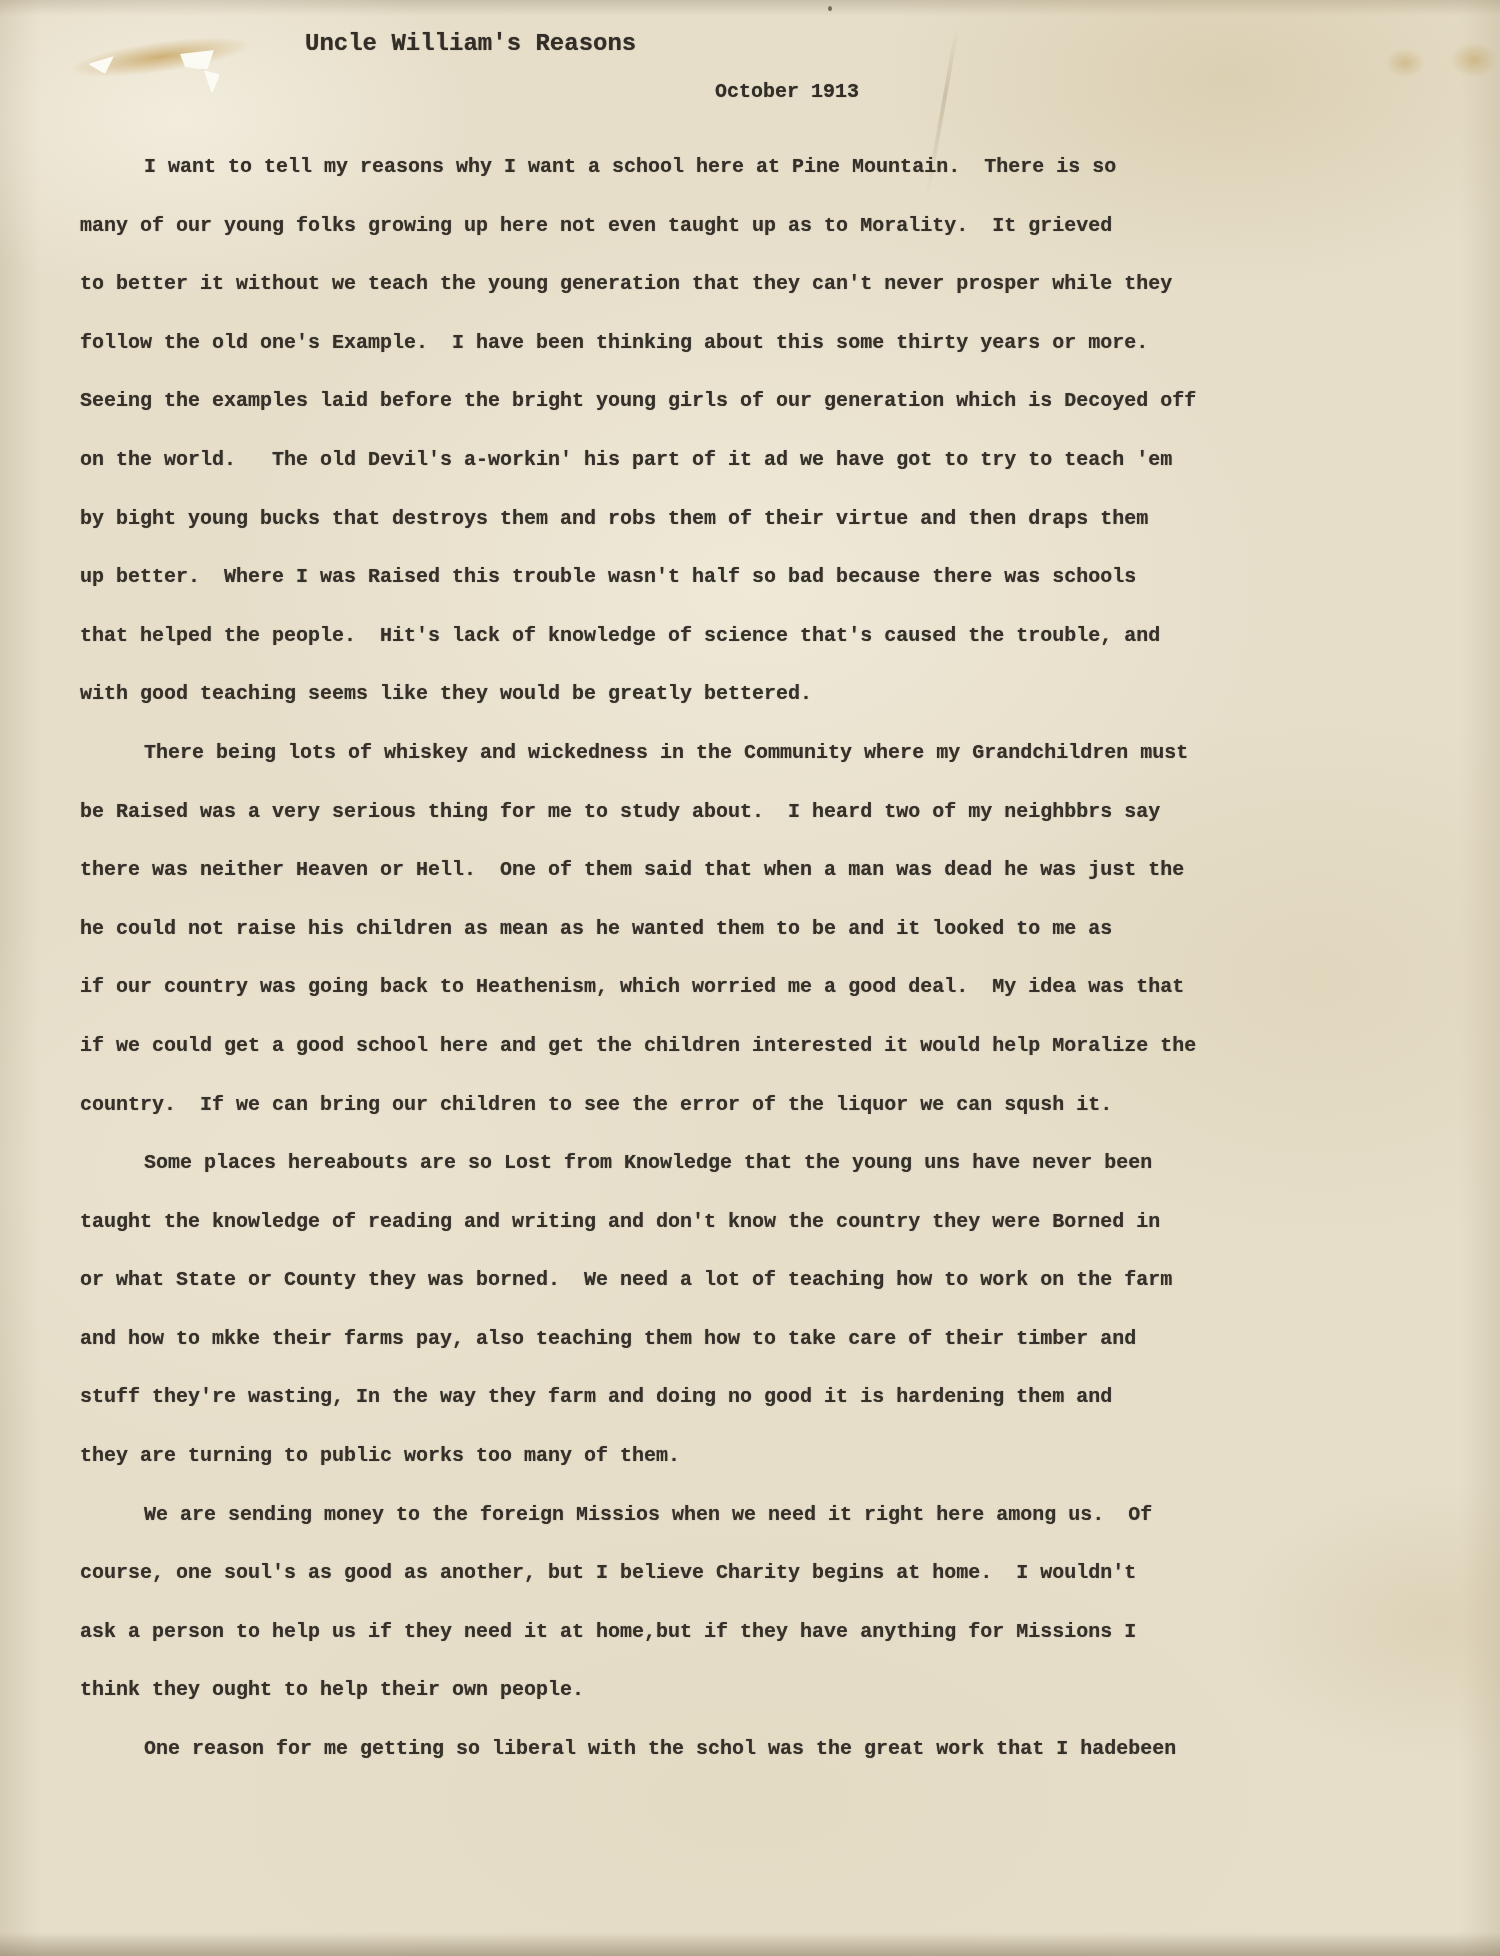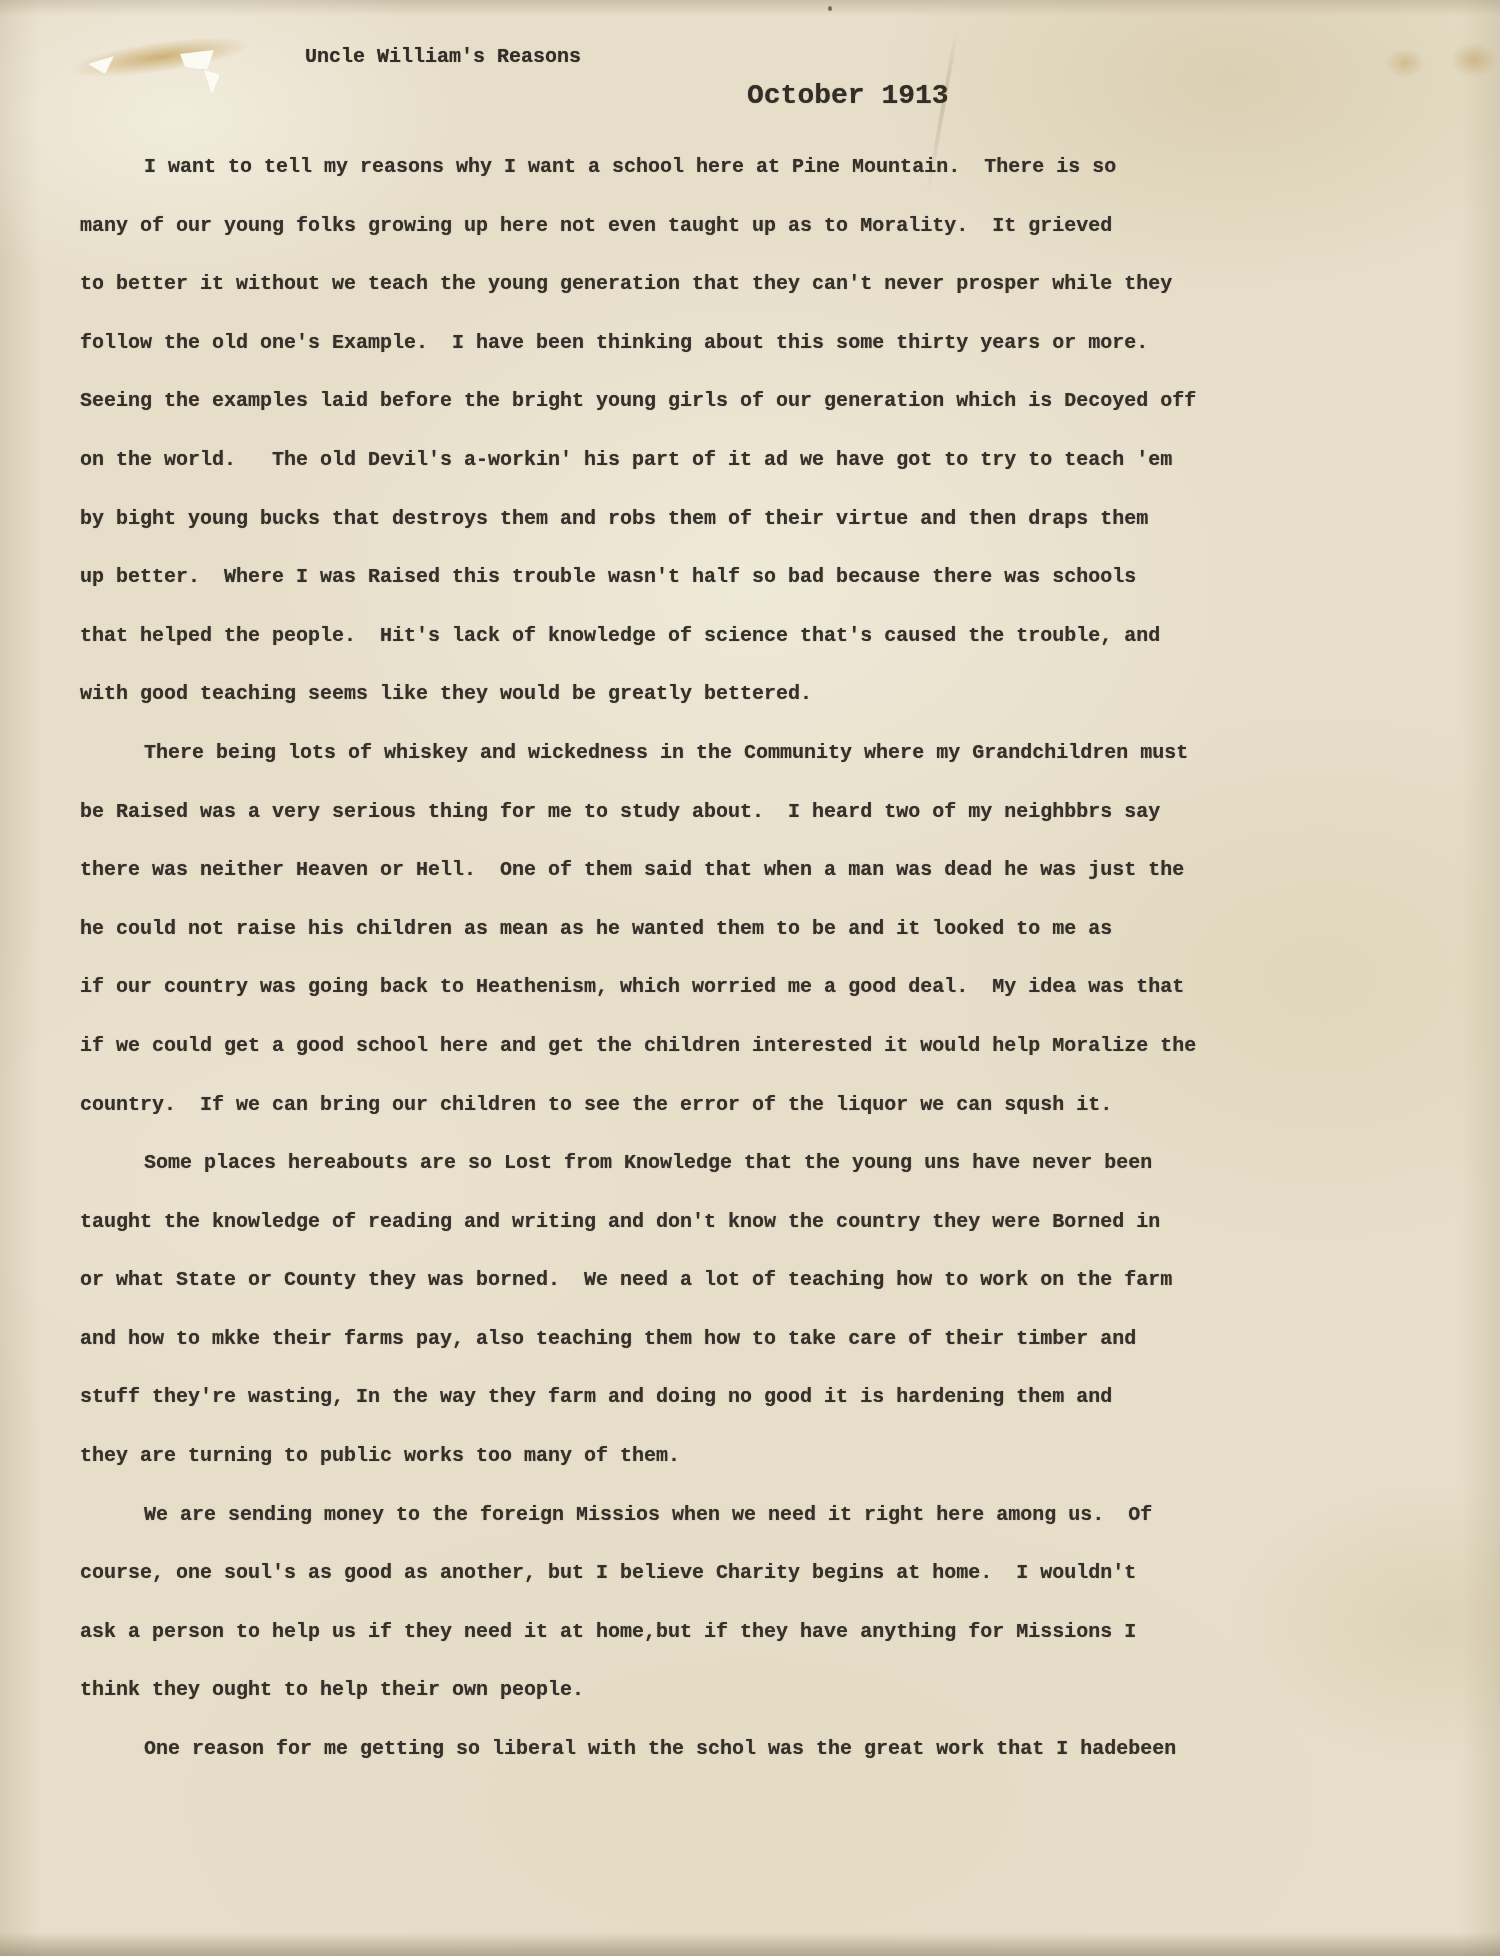--- a/index.html
+++ b/index.html
@@ -18,28 +18,28 @@
       radial-gradient(ellipse 800px 420px at 50% 92%, rgba(226,216,192,0.5), rgba(226,216,192,0) 75%),
       radial-gradient(ellipse 300px 200px at 96% 83%, rgba(205,190,152,0.35), rgba(205,190,152,0) 70%),
       linear-gradient(to right, rgba(173,160,130,0.28) 0px, rgba(173,160,130,0) 40px, rgba(173,160,130,0) 1460px, rgba(173,160,130,0.28) 1500px),
       linear-gradient(to bottom, rgba(150,138,112,0.35) 0px, rgba(150,138,112,0) 16px);
   }
   .bottom-edge{
     position:absolute;left:0;bottom:0;width:100%;height:24px;
     background:linear-gradient(to bottom, rgba(140,128,100,0) 0%, rgba(133,121,94,0.55) 100%);
   }
   .title{
-    position:absolute;top:45px;left:305px;
-    font-size:20px;font-weight:700;color:#322e27;
+    position:absolute;top:30px;left:305px;
+    font-size:24px;font-weight:700;color:#322e27;
     text-shadow:0 0 1px rgba(50,46,39,0.7);
     white-space:pre;margin:0;
   }
   .date{
-    position:absolute;top:80px;left:747px;
-    font-size:28px;font-weight:700;color:#322e27;
+    position:absolute;top:80px;left:715px;
+    font-size:20px;font-weight:700;color:#322e27;
     text-shadow:0 0 1px rgba(50,46,39,0.7);
     white-space:pre;
   }
   .body-text{
     position:absolute;top:138px;left:80px;width:1380px;
   }
   .line{
     height:58.6px;line-height:58.6px;
     font-size:20px;font-weight:700;color:#35312a;
     text-shadow:0 0 1px rgba(53,49,42,0.65);

